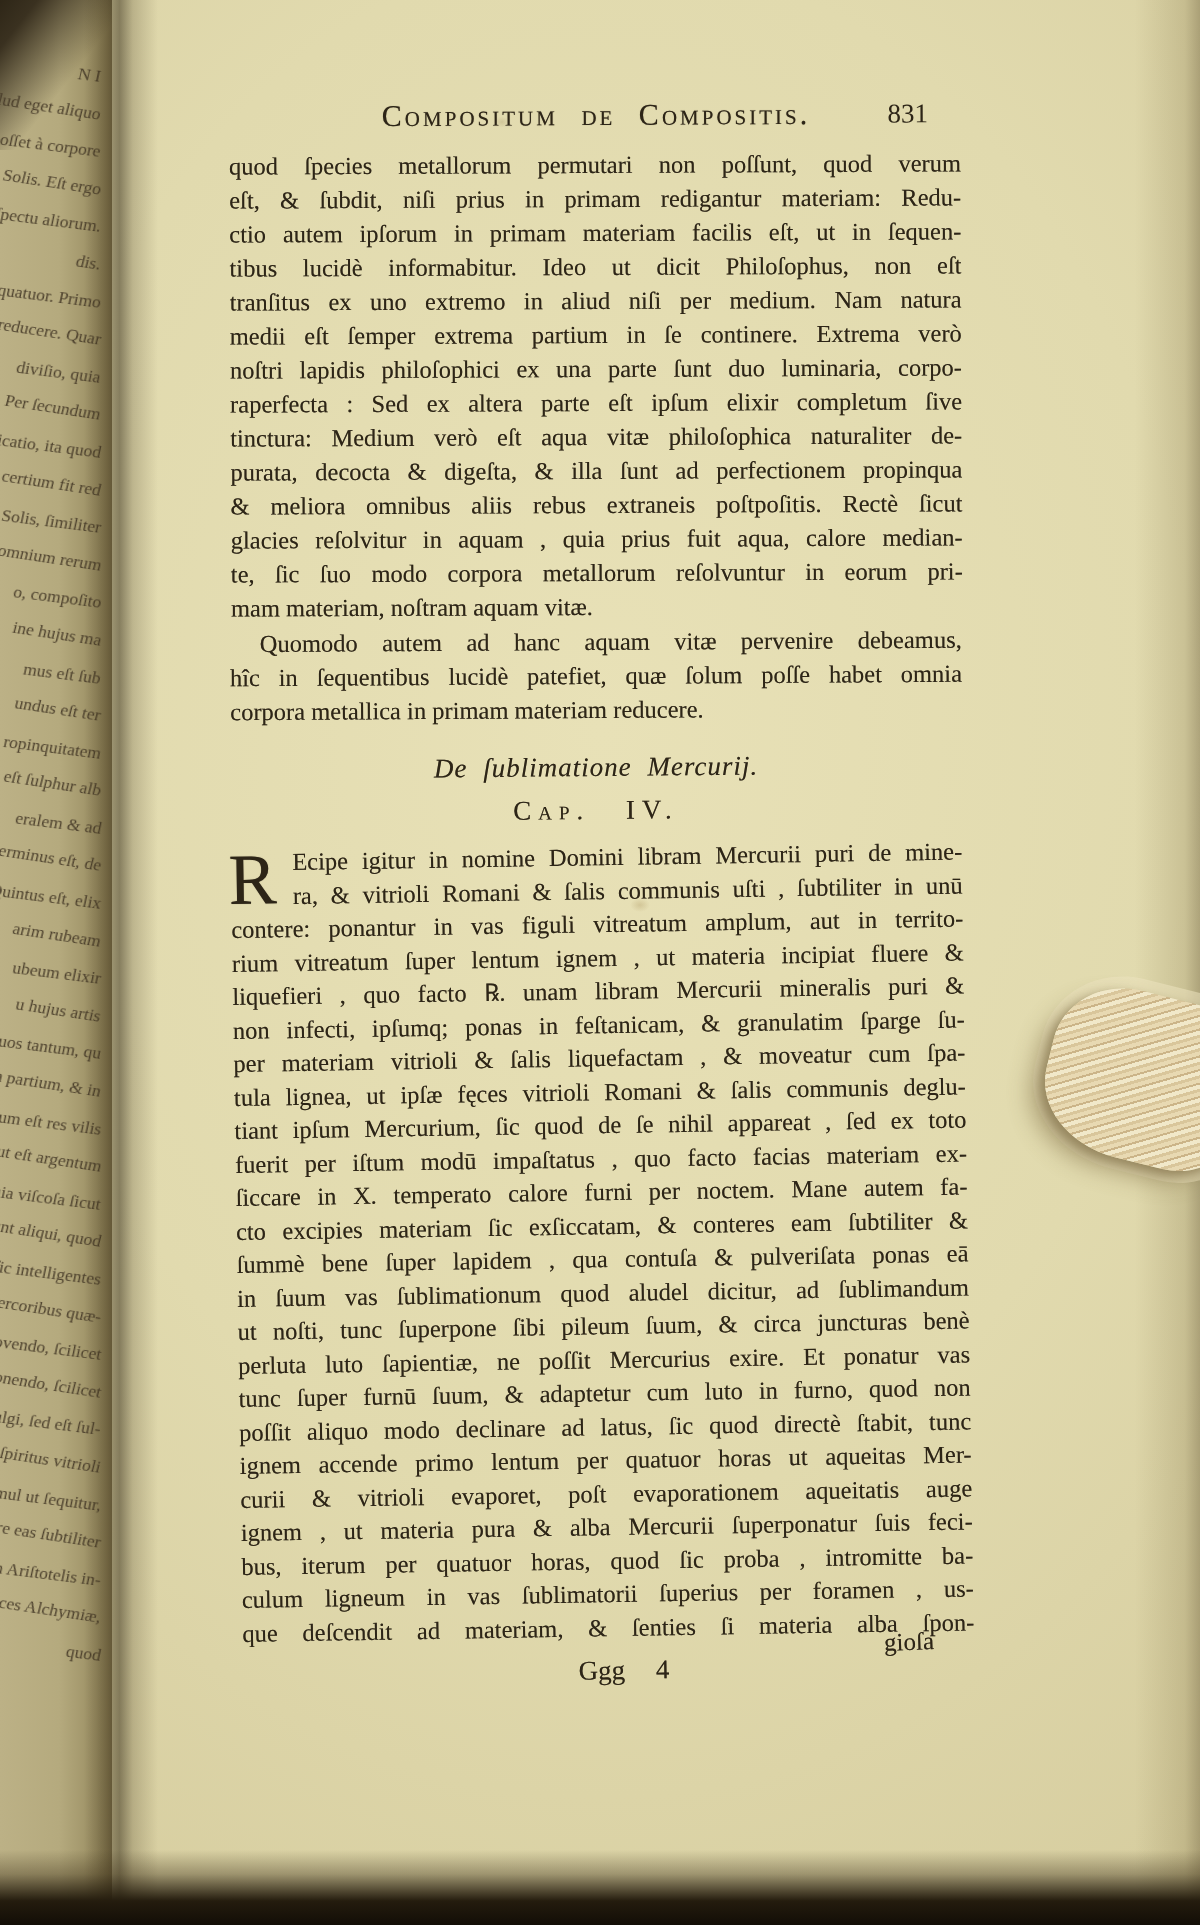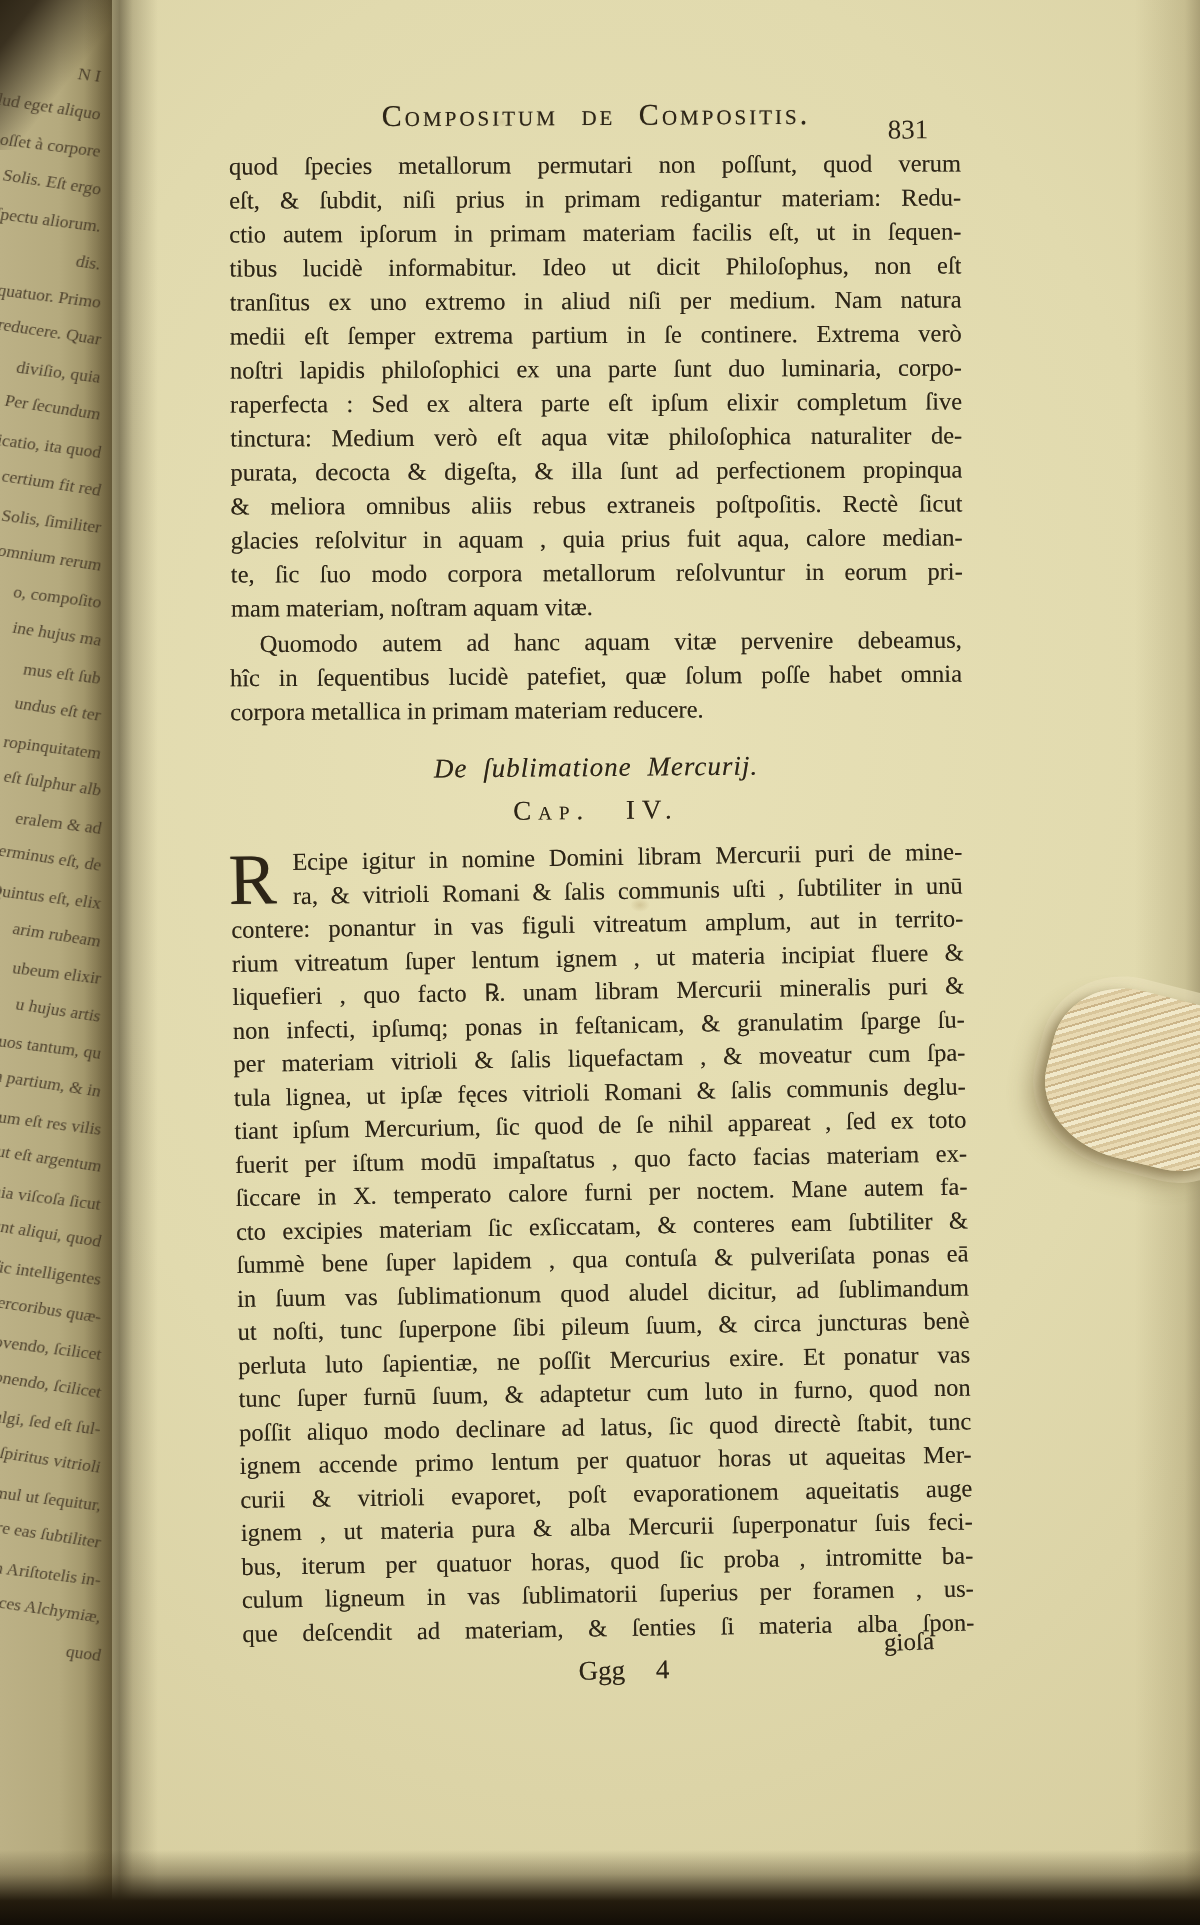--- a/index.html
+++ b/index.html
@@ -42,21 +42,21 @@
       radial-gradient(120% 90% at 45% 38%, #e8e1b7 0%, #e1daae 45%, #d7cea0 78%, #c9bf8e 100%);
   }
   
   .textblock{position:absolute;left:118px;right:238px;top:0;height:100%;}
   .running-head{position:absolute;top:98px;left:0;right:0;transform:rotate(-0.3deg);}
   .head-title{
     display:block;text-align:center;
     font-variant:small-caps;font-size:30px;letter-spacing:3px;word-spacing:13px;
     text-shadow:0 0 .7px rgba(45,37,23,.55);
   }
-  .page-number{position:absolute;right:34px;top:18px;font-size:27px;}
+  .page-number{position:absolute;right:34px;top:2px;font-size:27px;}
   .para{position:absolute;left:0;right:0;}
   .line{
     height:34px;line-height:34px;font-size:24.5px;overflow:hidden;
     text-align:justify;text-align-last:justify;
     text-shadow:0 0 .6px rgba(45,37,23,.5);
   }
   .para1{top:148px;transform:rotate(-0.25deg);}
   .para2{top:625px;transform:rotate(-0.35deg);}
   .para1 .line:last-child,.para2 .line:last-child{text-align-last:left;}
   .para2 .line:first-child{text-indent:30px;}

